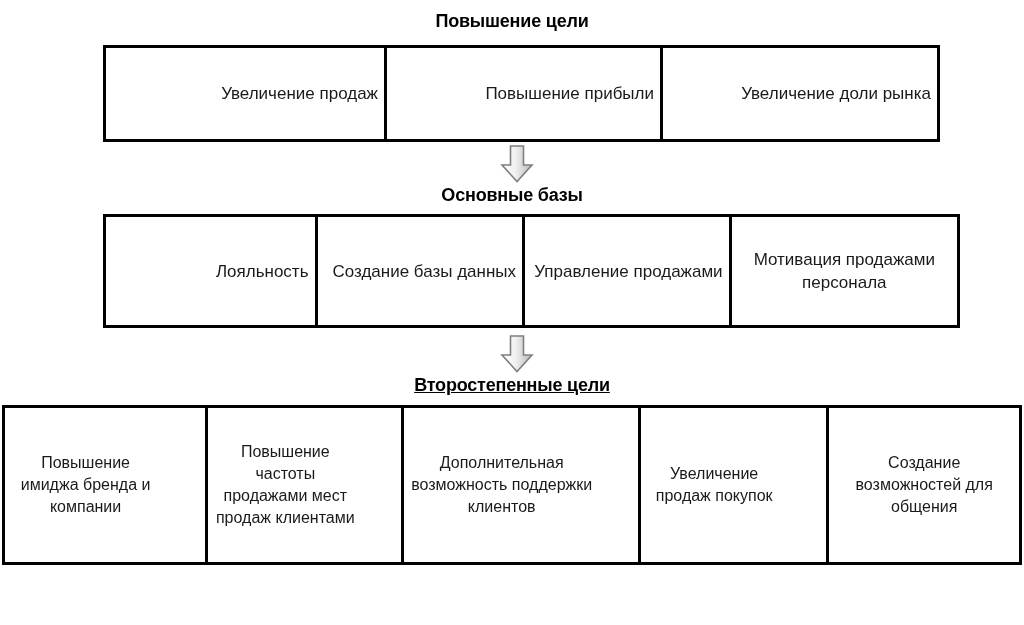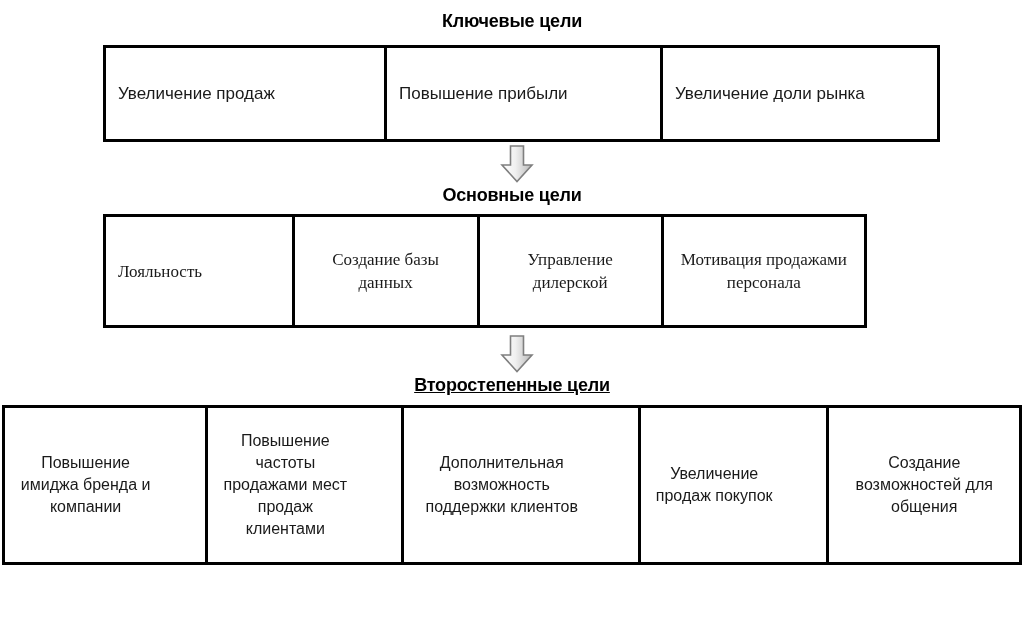--- a/index.html
+++ b/index.html
@@ -52,39 +52,38 @@
   }
   .row-key {
     left: 103px;
     top: 45px;
     width: 837px;
     height: 97px;
   }
   .row-main {
     left: 103px;
     top: 214px;
-    width: 764px;
+    width: 857px;
     height: 114px;
-    font-family: Liberation Serif, serif;
   }
   .row-sec {
     left: 2px;
     top: 405px;
     width: 1020px;
     height: 160px;
     gap: 39px;
   }
 
   .cell {
     box-sizing: border-box;
     display: flex;
     align-items: center;
-    justify-content: flex-start;
+    justify-content: flex-end;
     text-align: center;
-    padding: 2px 12px;
+    padding: 2px 6px;
     border-left: 3px solid #000000;
     background: #ffffff;
     color: #1a1a1a;
   }
   .cell:first-child { border-left: none; }
 
   .row-key .cell  { font-size: 17px; line-height: 23px; }
   .row-main .cell { font-size: 17px; line-height: 23px; }
   .row-sec  .cell { font-size: 16px; line-height: 22px; }
 
@@ -95,21 +94,21 @@
     height: 38px;
   }
   .arrow-1 { left: 500px; top: 145px; }
   .arrow-2 { left: 500px; top: 335px; }
 </style>
 </head>
 <body>
 
 <div class="stage">
 
-  <div class="section-title title-key">Ключевые цели</div>
+  <div class="section-title title-key">Повышение цели</div>
 
   <div class="row row-key">
     <div class="cell" style="width:280px">
       <span>Увеличение продаж</span>
     </div>
     <div class="cell" style="width:278px">
       <span>Повышение прибыли</span>
     </div>
     <div class="cell" style="width:279px">
       <span>Увеличение доли рынка</span>
@@ -122,31 +121,31 @@
         <linearGradient id="agrad1" x1="0" y1="0" x2="1" y2="0">
           <stop offset="0%" stop-color="#ffffff"></stop>
           <stop offset="45%" stop-color="#f0f0f0"></stop>
           <stop offset="100%" stop-color="#b9b9b9"></stop>
         </linearGradient>
       </defs>
       <polygon points="10.5,1 23.5,1 23.5,20 32,20 17,36.5 2,20 10.5,20" fill="url(#agrad1)" stroke="#7f7f7f" stroke-width="1.6" stroke-linejoin="miter"></polygon>
     </svg>
   </div>
 
-  <div class="section-title title-main">Основные цели</div>
+  <div class="section-title title-main">Основные базы</div>
 
   <div class="row row-main">
     <div class="cell" style="width:210px">
       <span>Лояльность</span>
     </div>
     <div class="cell" style="width:209px">
       <span>Создание базы данных</span>
     </div>
     <div class="cell" style="width:208px">
-      <span>Управление дилерской</span>
+      <span>Управление продажами</span>
     </div>
     <div class="cell" style="width:230px">
       <span>Мотивация продажами персонала</span>
     </div>
   </div>
 
   <div class="arrow arrow-2">
     <svg viewBox="0 0 34 38" width="34" height="38" aria-hidden="true">
       <defs>
         <linearGradient id="agrad2" x1="0" y1="0" x2="1" y2="0">

